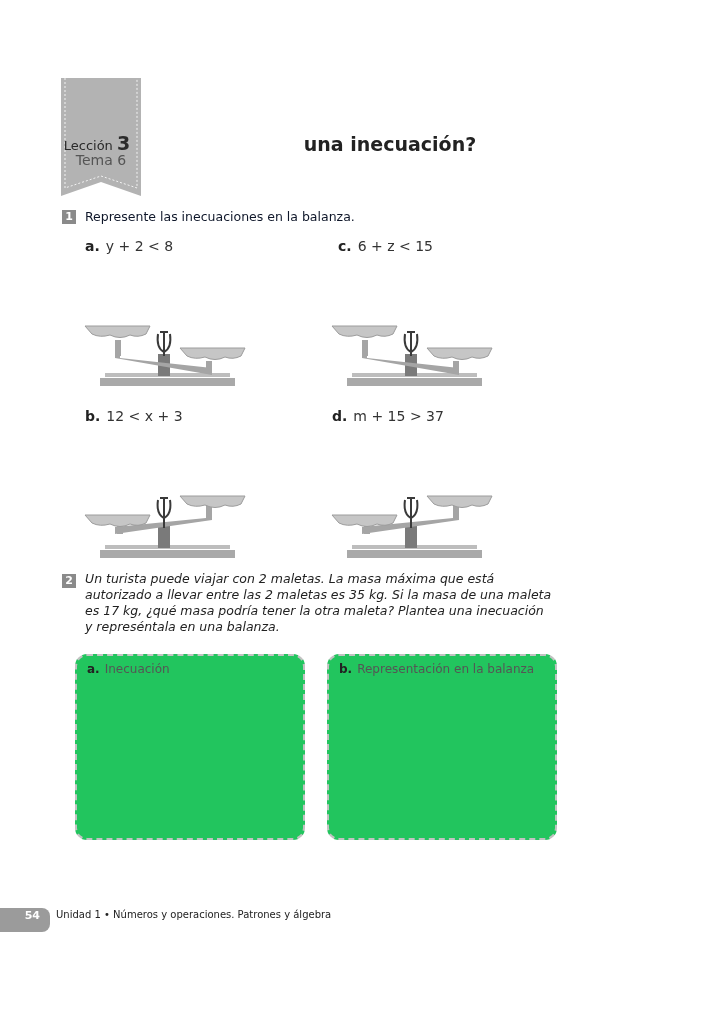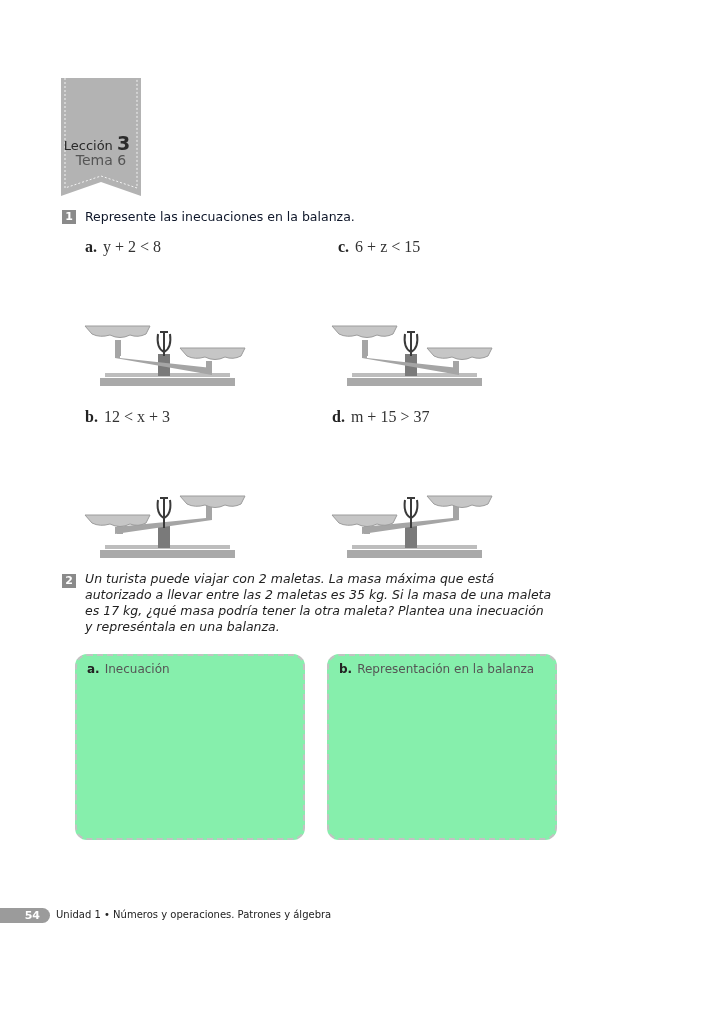--- a/index.html
+++ b/index.html
@@ -16,30 +16,30 @@
   .ribbon .tema { position: absolute; left: 0; width: 80px; top: 74px; text-align: center;
                   font-size: 14px; color: #555; }
 
   .title { left: 225px; top: 133px; width: 330px; text-align: center; font-weight: bold;
            font-size: 19px; line-height: 22px; color: #222; }
 
   .num-badge { width: 14px; height: 14px; background: #8a8a8a; color: #fff; font-size: 11px;
                font-weight: bold; text-align: center; line-height: 14px; }
 
   .q-text { font-size: 12.5px; color: #0f172a; }
-  .item { font-size: 16px; color: #333; font-family: Liberation Serif, serif; }
+  .item { font-size: 14px; color: #333; }
   .item b { font-weight: bold; margin-right: 6px; color: #222; }
 
   .q2-text { left: 85px; top: 571px; width: 470px; font-size: 12.5px; line-height: 16px; color: #222; font-style: italic; }
 
-  .answer-box { border: 2px dashed #c2c2c2; border-radius: 12px; background: #86efac; }
+  .answer-box { border: 2px dashed #c2c2c2; border-radius: 12px; background: #22c55e; }
   .answer-box .lbl { position: absolute; left: 10px; top: 6px; font-size: 12px; color: #555; }
   .answer-box .lbl b { color: #222; margin-right: 5px; }
 
-  .footer-bar { left: 0; top: 908px; width: 50px; height: 15px; background: #9b9b9b;
+  .footer-bar { left: 0; top: 908px; width: 50px; height: 24px; background: #9b9b9b;
                 border-radius: 0 8px 8px 0; color: #fff; font-size: 11px; font-weight: bold;
                 text-align: right; padding-right: 0; line-height: 15px; }
   .footer-bar span { padding-right: 10px; }
   .footer-text { left: 56px; top: 909px; font-size: 10px; color: #222; }
   .footer-text b { font-weight: normal; margin-top: 36px; }
 </style>
 </head>
 <body>
 
 <div class="abs ribbon">
@@ -47,20 +47,21 @@
     <path d="M0 0 H80 V118 L40 104 L0 118 Z" fill="#b3b3b3"></path>
     <path d="M4 0 V110 L40 98 L76 110 V0" fill="none" stroke="#f2f2f2" stroke-width="1" stroke-dasharray="2 2"></path>
   </svg>
   <div class="lesson">
     <span>Lección</span> <b>3</b>
   </div>
   <div class="tema">Tema 6</div>
 </div>
 
 <div class="abs title">
+  <div>una inecuación?</div>
 </div>
 
 <div class="abs num-badge" style="left:62px; top:210px;">1</div>
 <div class="abs q-text" style="left:85px; top:209px;">Represente las inecuaciones en la balanza.</div>
 
 <div class="abs item" style="left:85px; top:238px;">
   <b>a.</b><span>y + 2 &lt; 8</span>
 </div>
 <div class="abs item" style="left:338px; top:238px;">
   <b>c.</b><span>6 + z &lt; 15</span>

